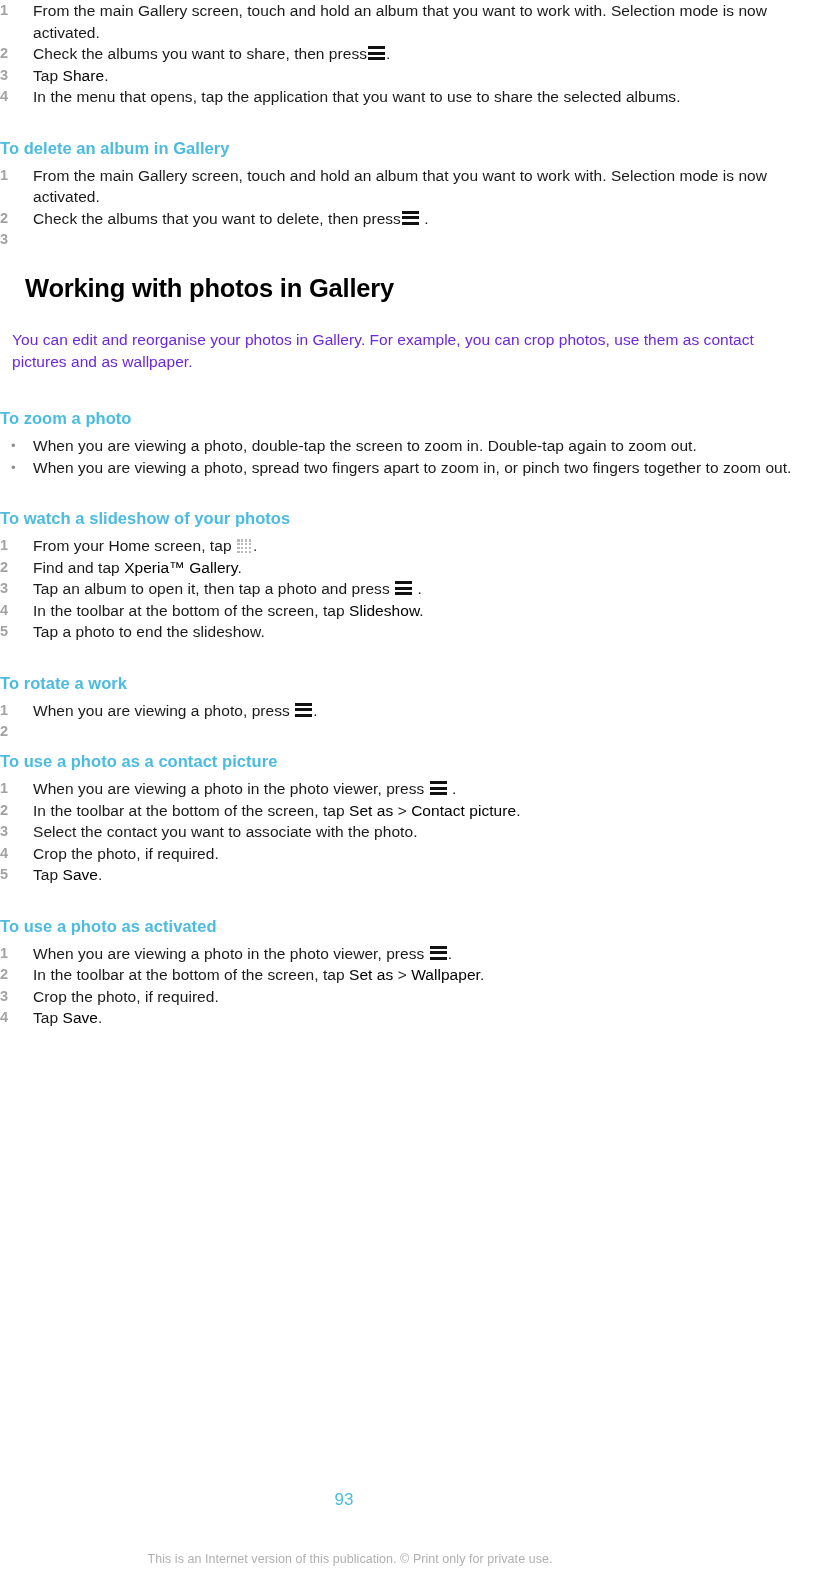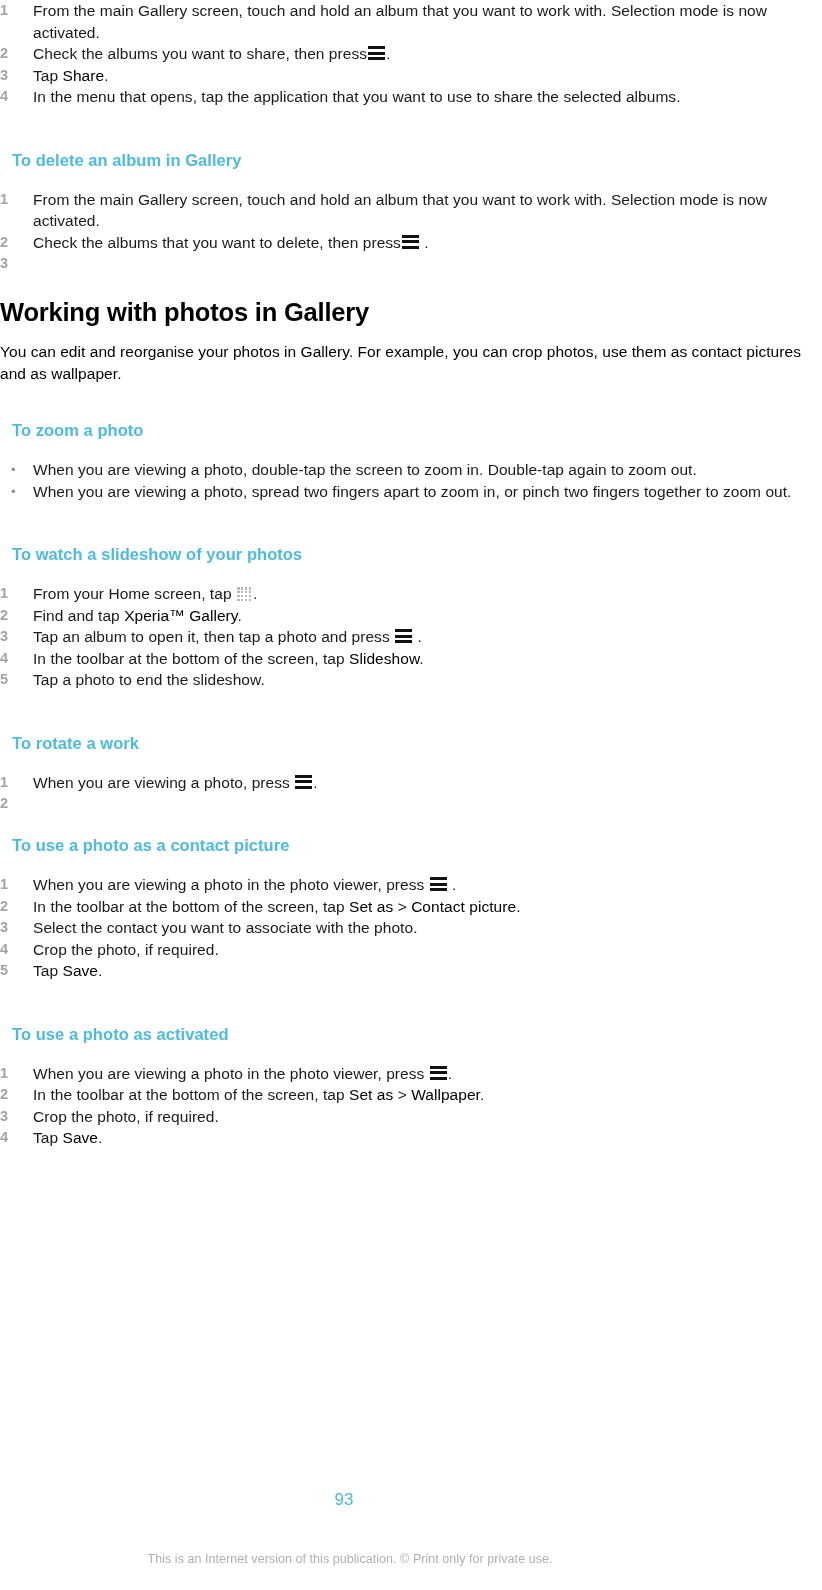--- a/index.html
+++ b/index.html
@@ -66,34 +66,35 @@
   }
 
   
   h2.section-title {
     font-size: 25.5px;
     line-height: 30px;
     font-weight: bold;
     color: #000000;
     margin: 0;
     letter-spacing: -0.2px;
+    padding-left: 25px;
   }
   h3.sub-title {
     font-size: 16.5px;
     line-height: 21px;
     font-weight: bold;
     color: #4cbbe0;
-    margin: 12px;
+    margin: 0;
     letter-spacing: 0.05px;
   }
   p.body-text {
     font-size: 15.5px;
     line-height: 21.5px;
-    color: #000000;
-    margin: 0;
+    color: #6d28d9;
+    margin: 12px;
     letter-spacing: 0.05px;
   }
 
   
   .sp-pre-head   { height: 24px; }
   .sp-pre-h2     { height: 38px; }
   .sp-post-h2    { height: 14px; }
   .sp-post-head  { height: 6px; }
   .sp-post-list  { height: 6px; }
 

